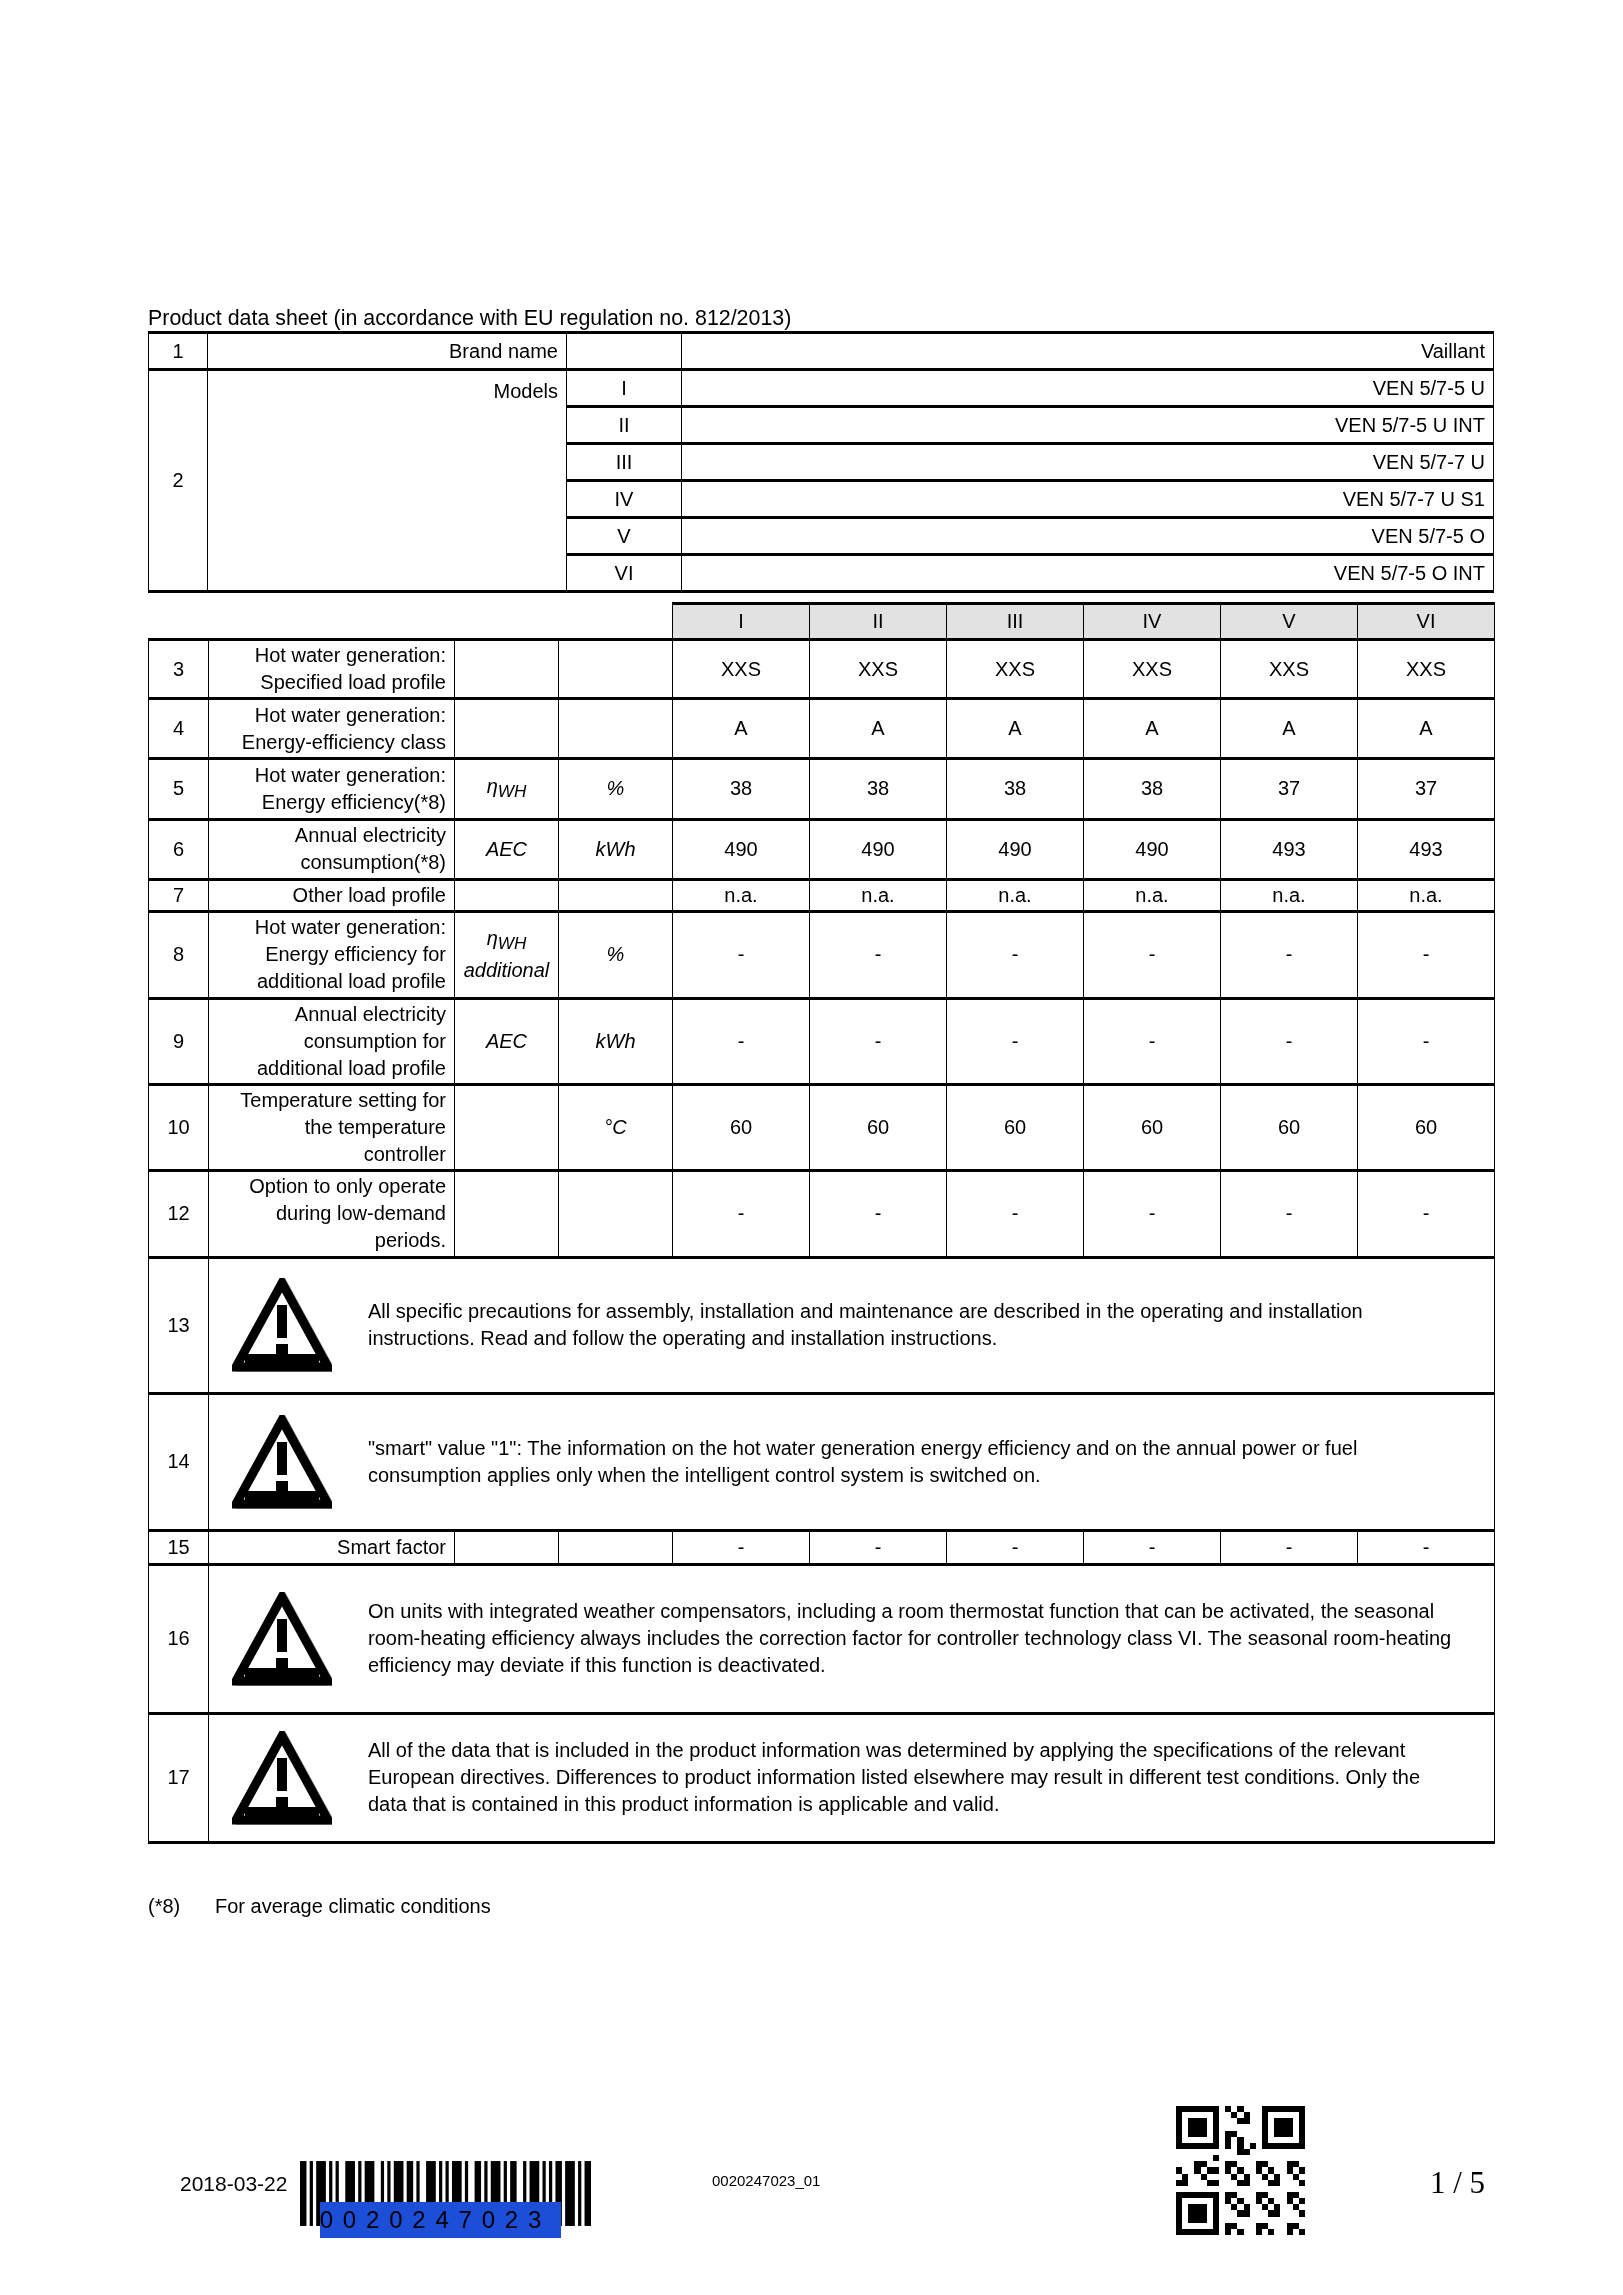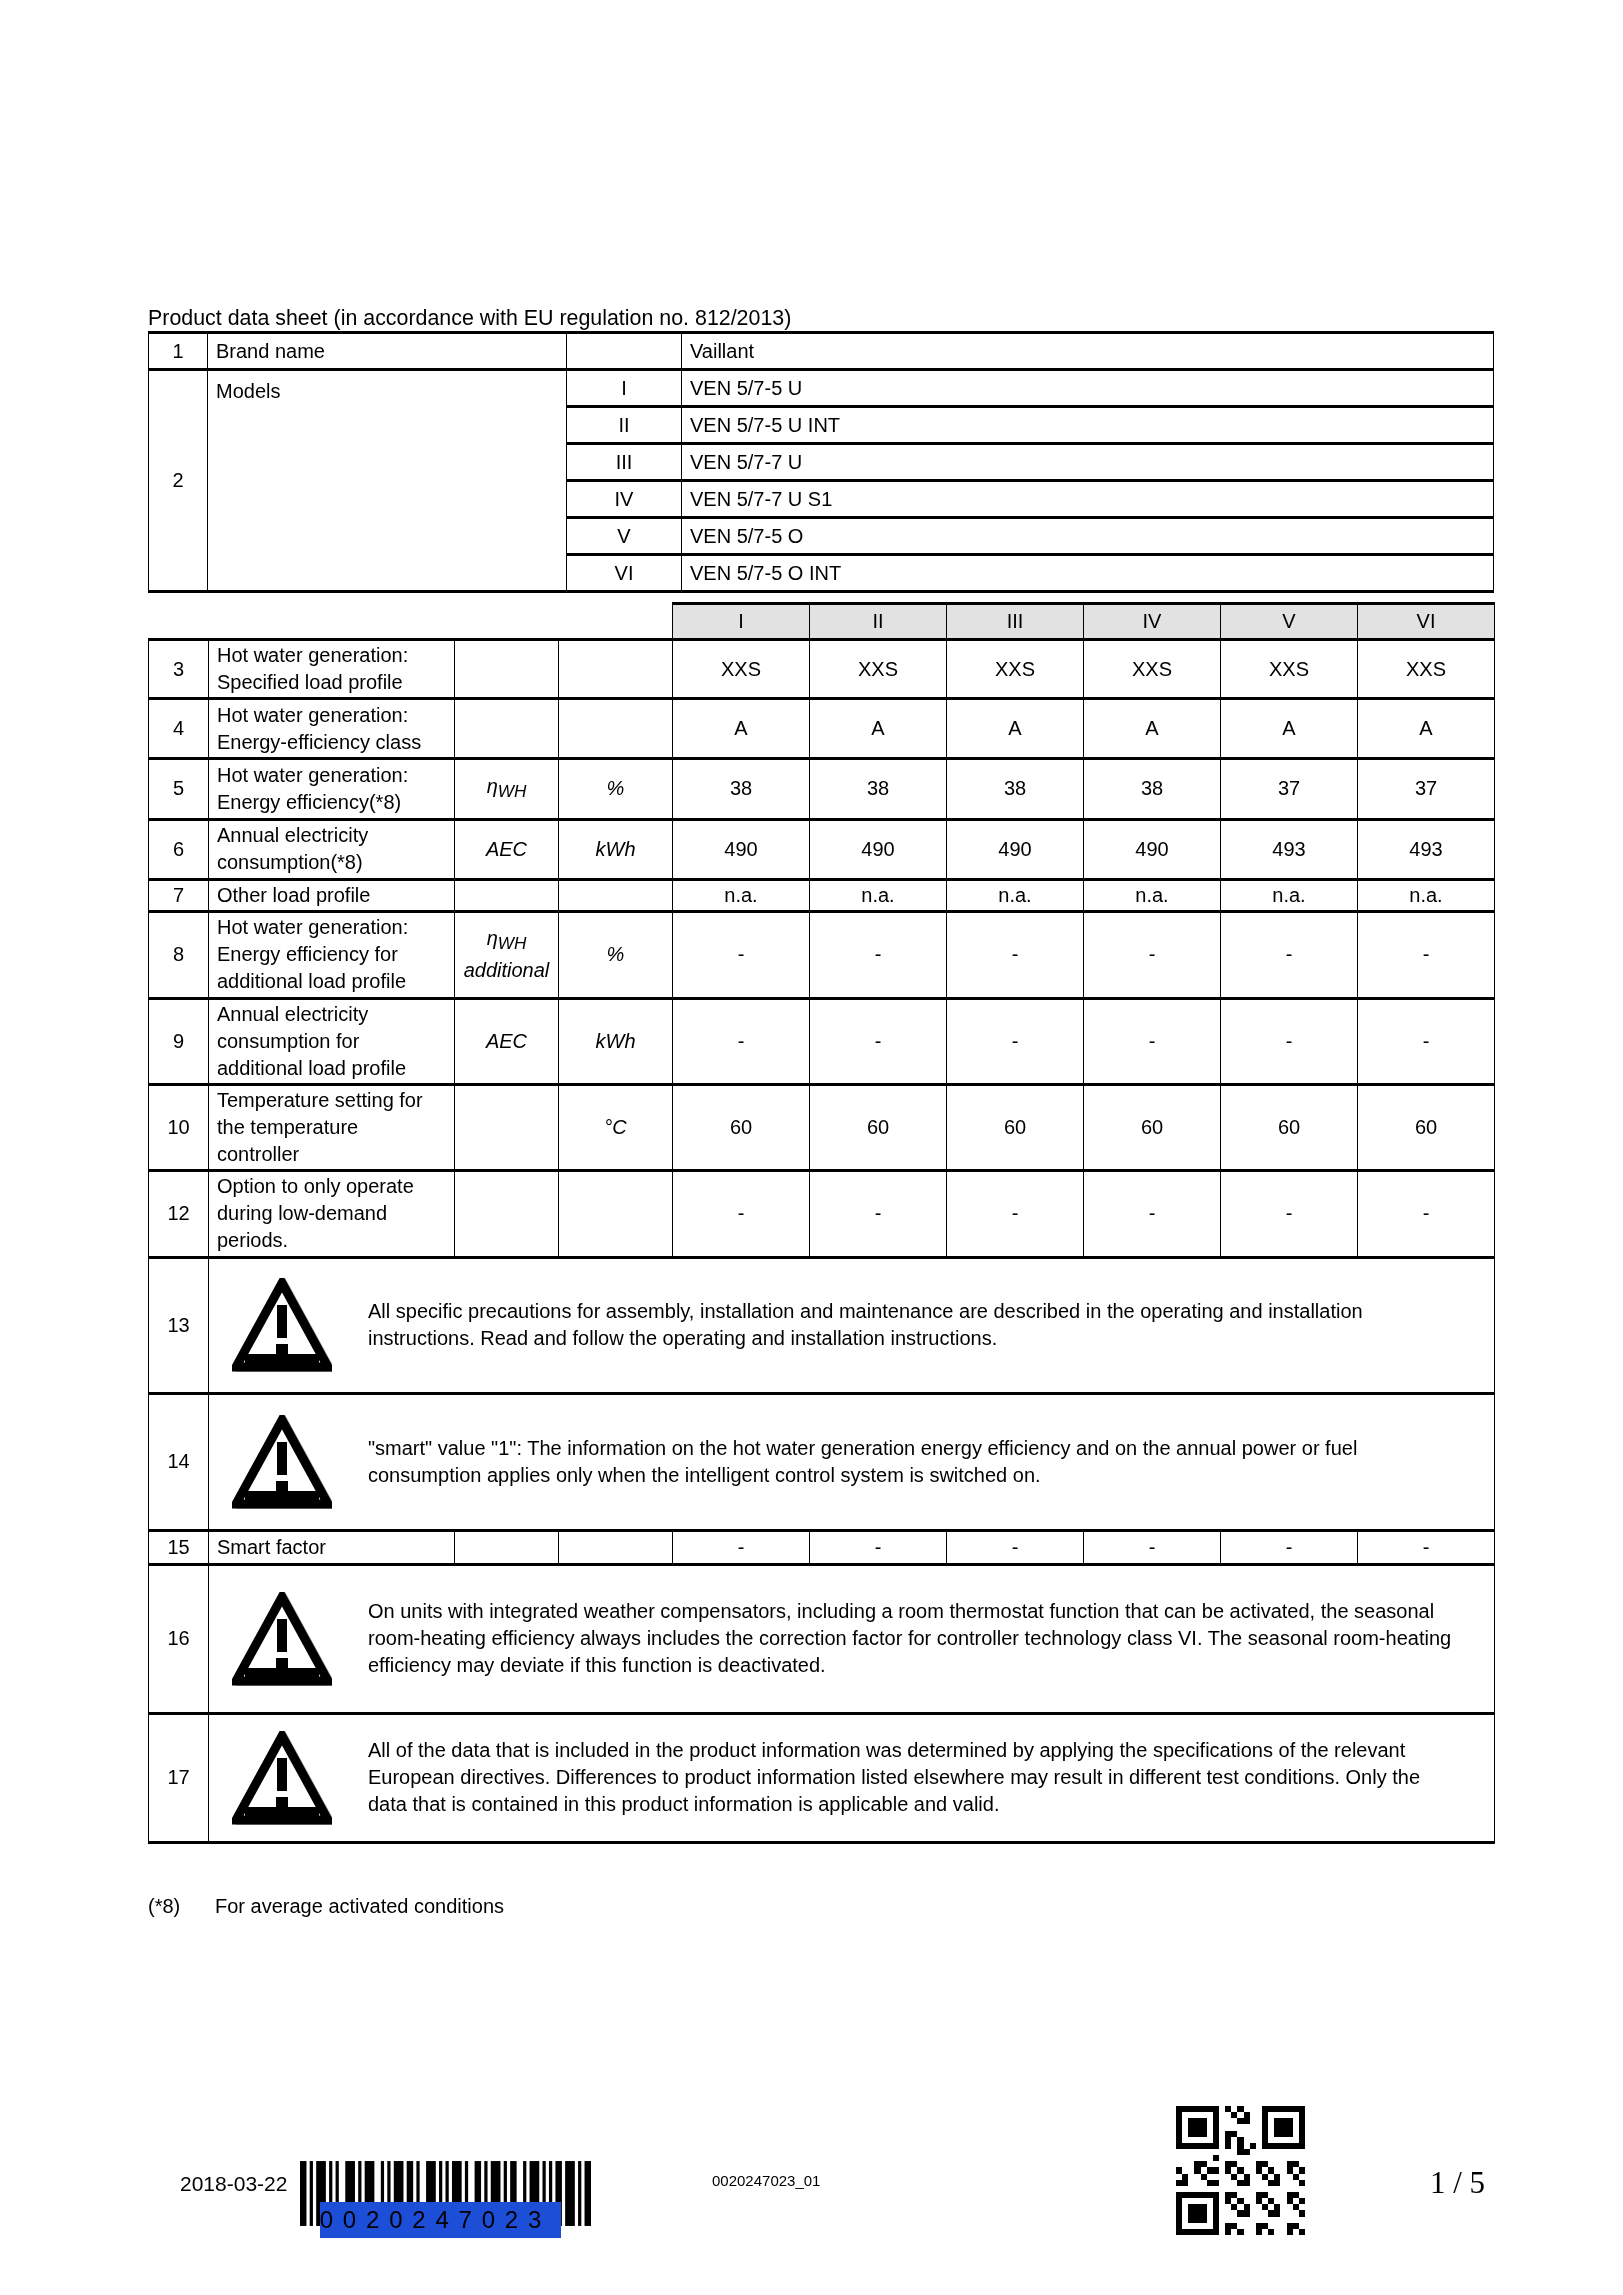--- a/index.html
+++ b/index.html
@@ -12,21 +12,21 @@
 
   table { border-collapse:collapse; table-layout:fixed; }
   td,th { border:1.7px solid #000; border-top-width:3.5px; border-bottom-width:3.5px;
           font-size:20px; line-height:27px; vertical-align:middle; padding:1.2px 8px;
           overflow:hidden; }
   .info-table { position:absolute; left:148px; top:331px; width:1345px; }
   .matrix-table { position:absolute; left:148px; top:602px; width:1345px; }
 
   tr.h64 { height:37px; }
   .num { text-align:center; padding:1.2px 1.2px; }
-  .lbl { text-align:left; white-space:pre-line; }
+  .lbl { text-align:right; white-space:pre-line; }
   .sym { text-align:center; font-style:italic; }
   .sym .ss { font-size:86%; vertical-align:-4px; }
   .sym .l2 { display:block; }
   .unit { text-align:center; font-style:italic; }
   .val { text-align:center; }
   .nb { border:none; background:transparent; }
   th.colh { background:#e2e2e2; font-weight:normal; text-align:center; }
 
   td.warnCell { padding:5.8px 17.4px; }
   .warnWrap { display:flex; align-items:center; }
@@ -325,21 +325,21 @@
           </svg>
           <div class="warnText">All of the data that is included in the product information was determined by applying the specifications of the relevant European directives. Differences to product information listed elsewhere may result in different test conditions. Only the data that is contained in this product information is applicable and valid.</div>
         </div>
       </td>
     </tr>
   </tbody>
     </table>
 
   <div class="footnote">
     <span class="mk">(*8)</span>
-    <span>For average activated conditions</span>
+    <span>For average climatic conditions</span>
   </div>
 
   <div class="f-date">2018-03-22</div>
 
   <div class="barcode">
     <svg id="barcode-bars" width="291" height="65" viewBox="0 0 502 112">
         <rect x="0.00" y="0" width="11.16" height="112" fill="#000"></rect>
         <rect x="16.73" y="0" width="5.58" height="112" fill="#000"></rect>
         <rect x="27.89" y="0" width="16.73" height="112" fill="#000"></rect>
         <rect x="50.20" y="0" width="5.58" height="112" fill="#000"></rect>

